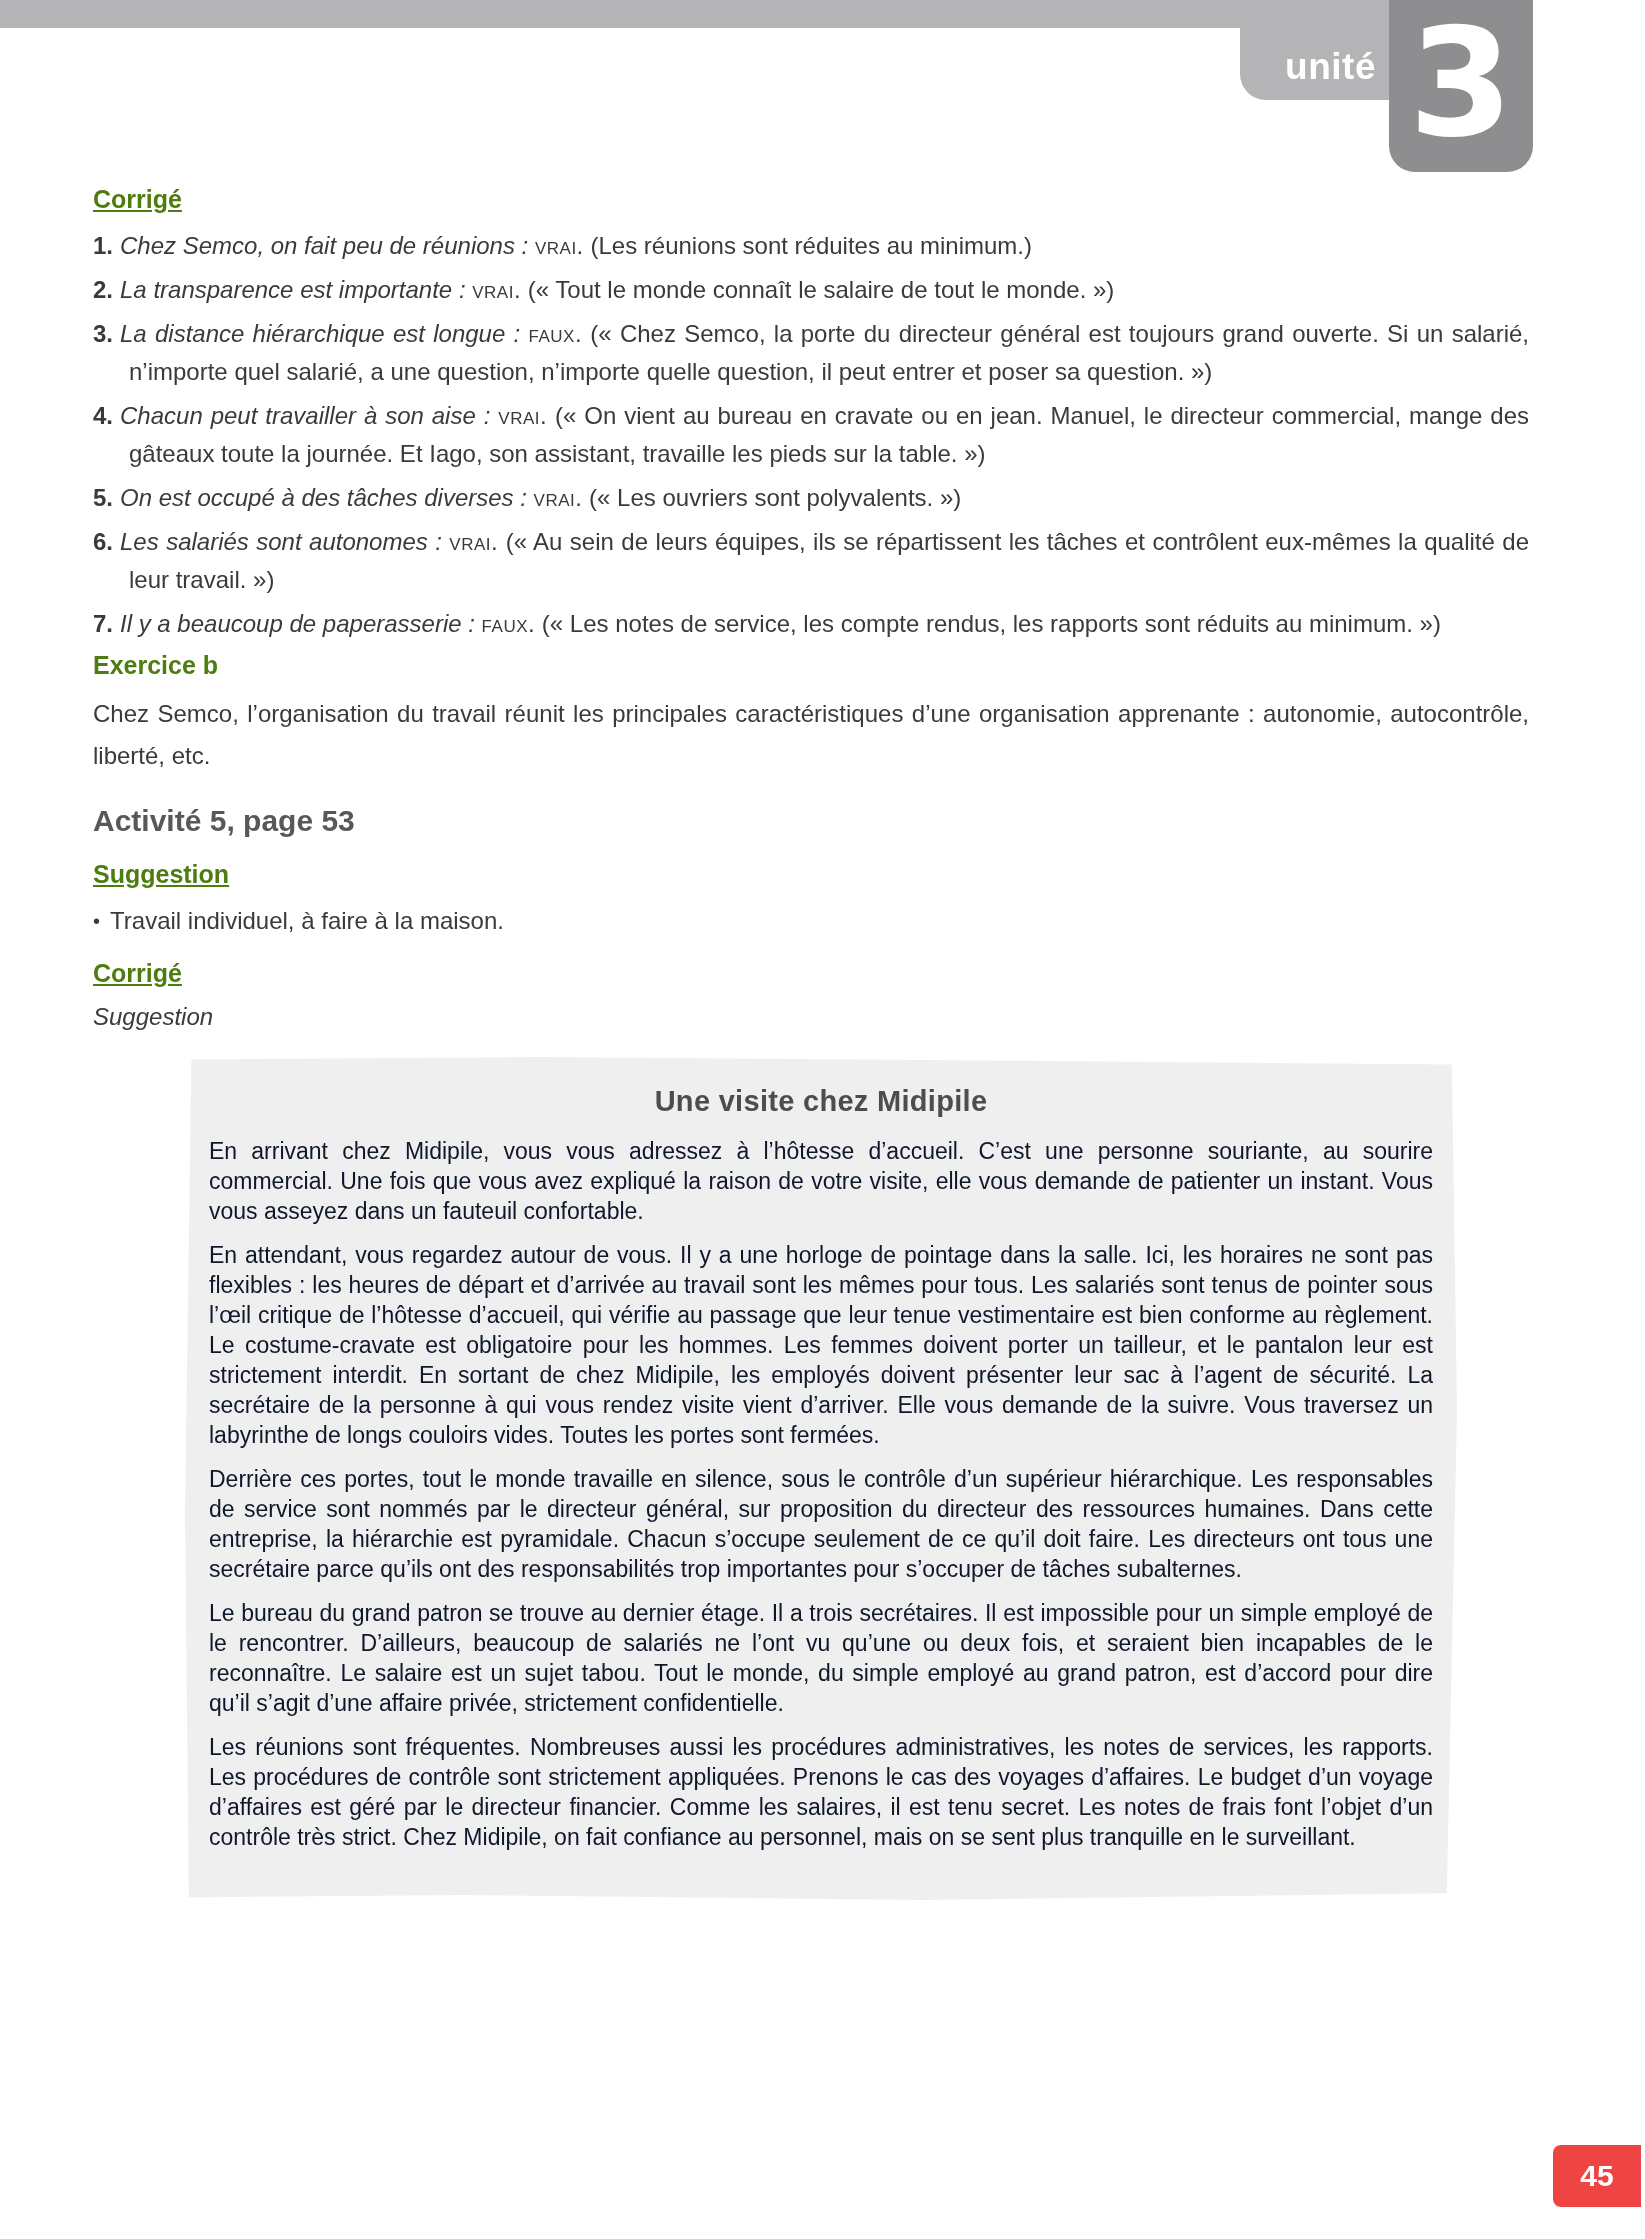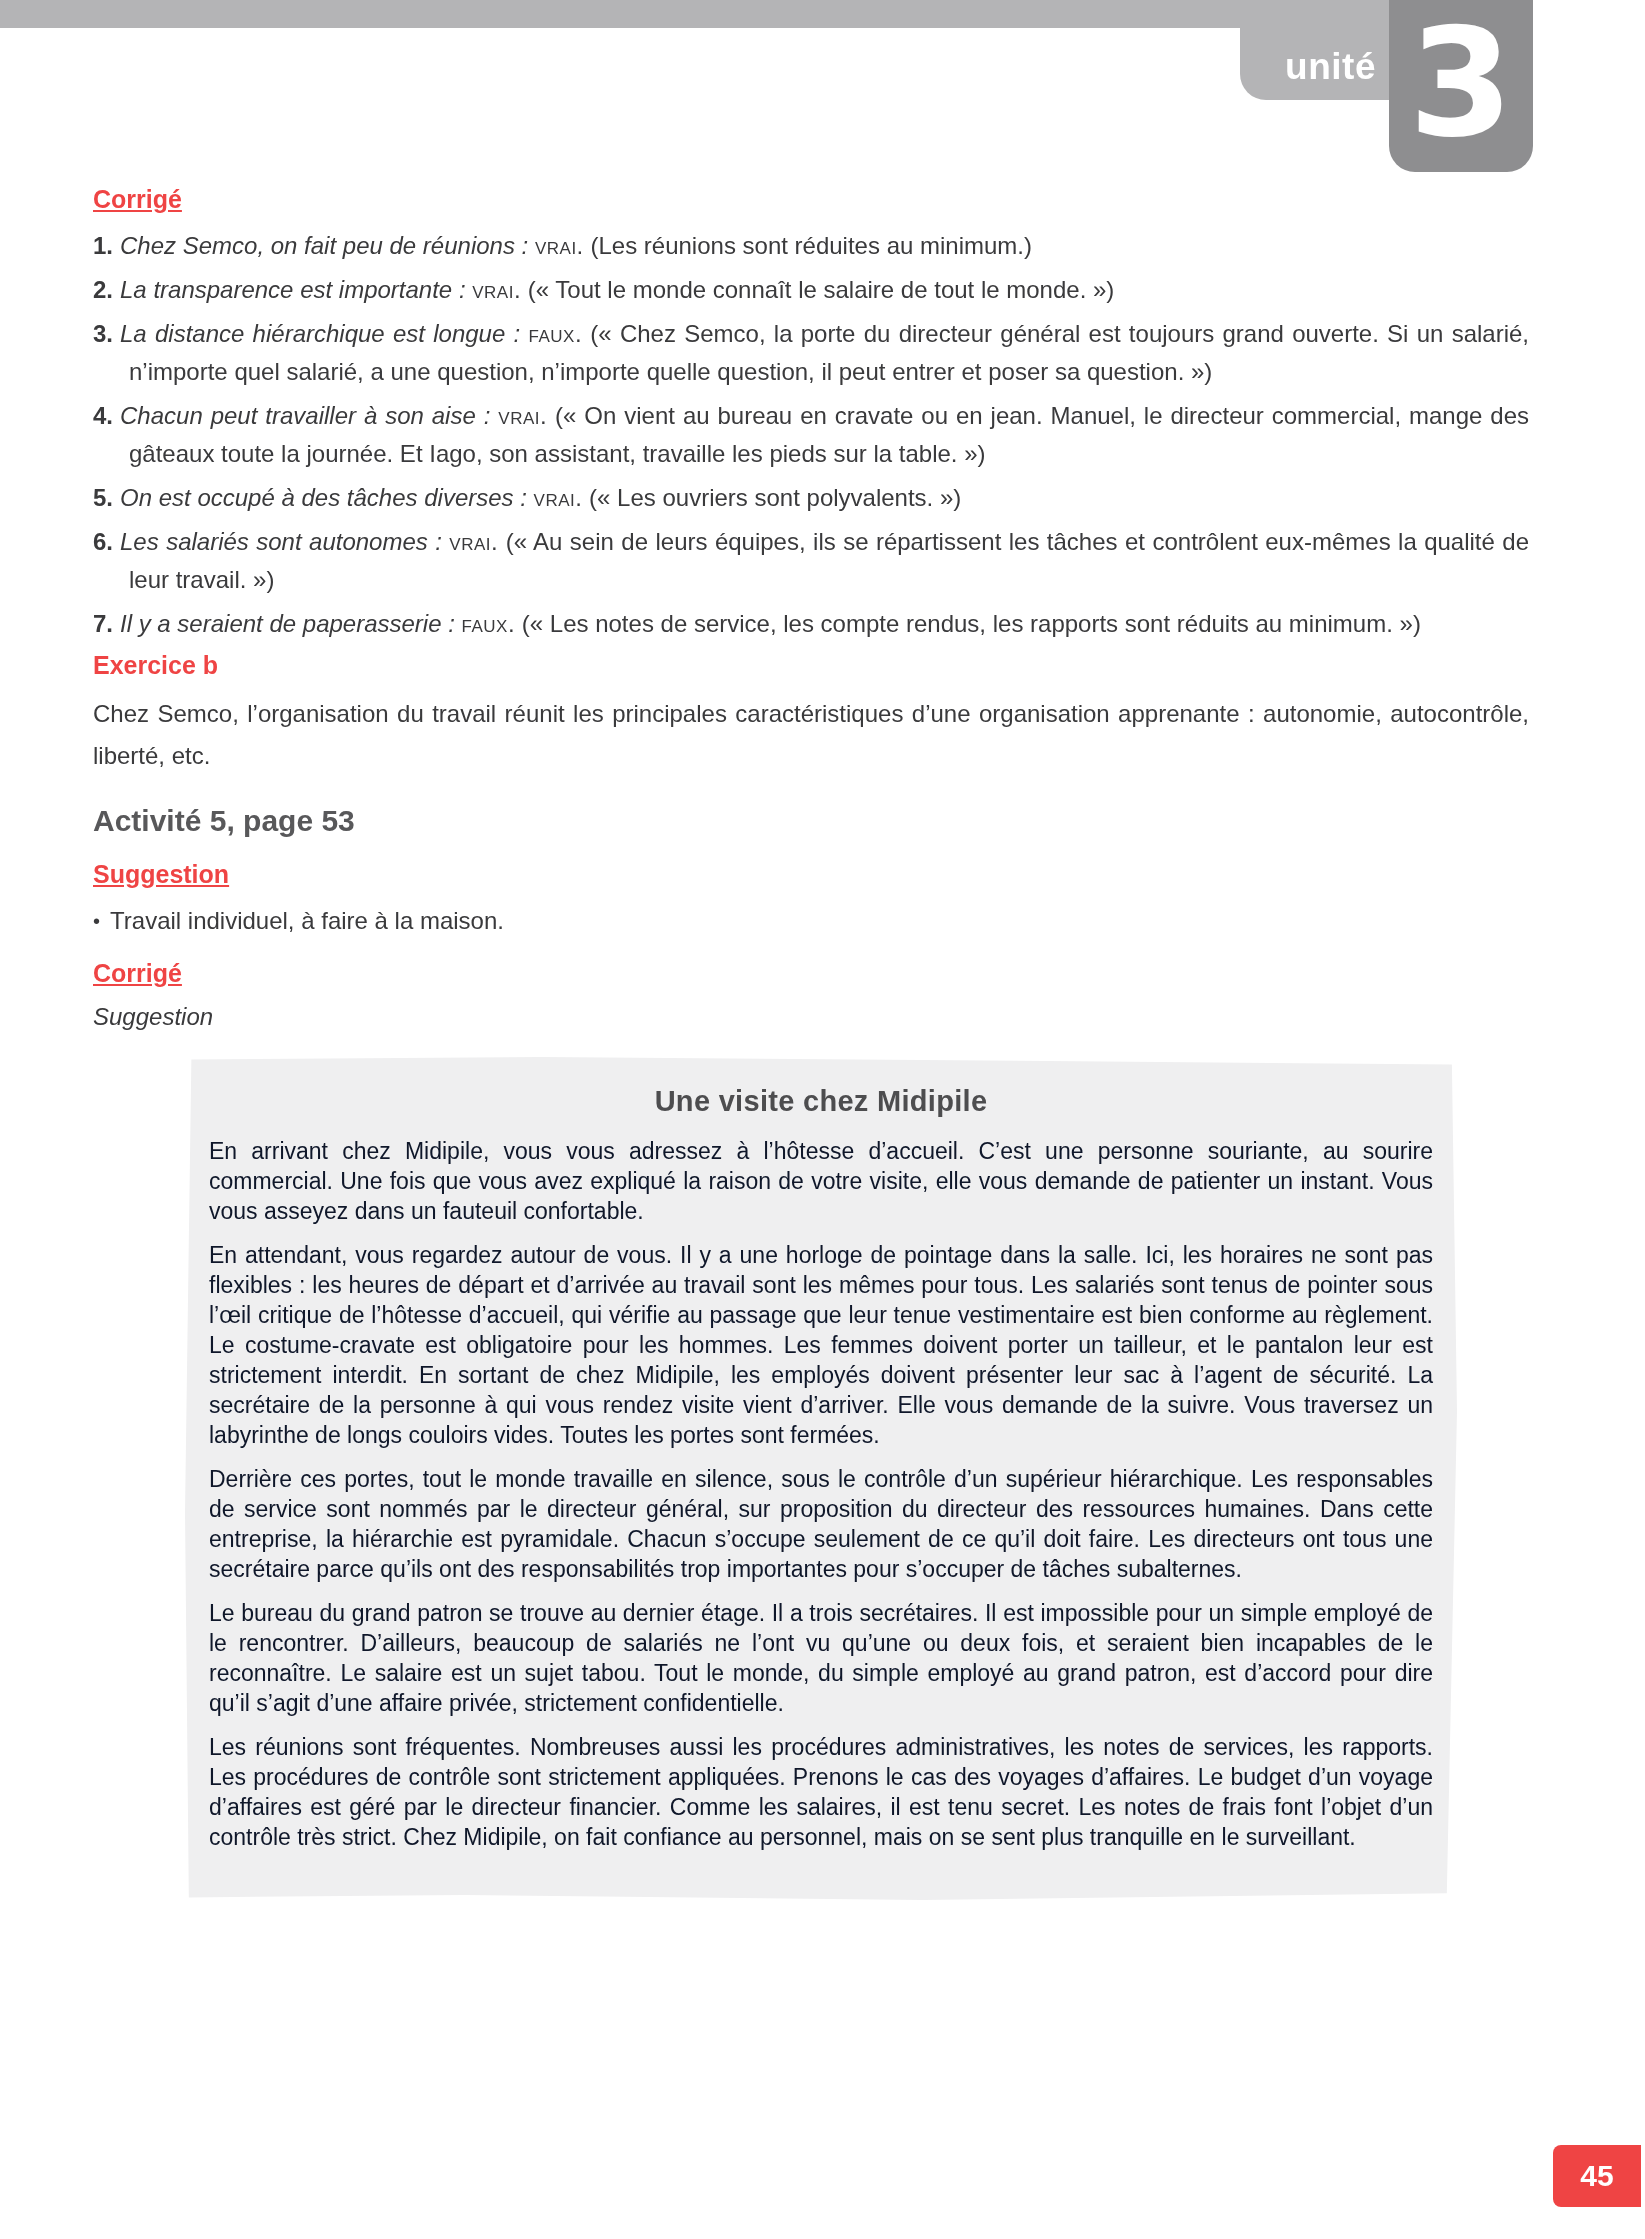--- a/index.html
+++ b/index.html
@@ -43,21 +43,21 @@
     font-size:150px; font-weight:bold; color:#ffffff;
     line-height:1; margin-top:-6px;
   }
 
   
   .content {
     position:absolute; top:0; left:0; right:0;
     padding:185px 112px 0 93px;
     font-size:24px;
   }
-  .h-small { font-size:25px; font-weight:bold; color:#ef4444; }
+  .h-small { font-size:25px; font-weight:bold; color:#4d7c0f; }
   .u { text-decoration:underline; }
   .mb12 { margin-bottom:13px; }
 
   .item {
     font-size:24px; line-height:38px;
     padding-left:36px; text-indent:-36px;
     margin-bottom:6px;
     text-align:justify;
   }
   .item .num { font-weight:bold; margin-right:7px; }
@@ -157,21 +157,21 @@
       <span class="expl">(« Les ouvriers sont polyvalents. »)</span>
     </div>
 
     <div class="item">
       <span class="num">6.</span><span class="stmt">Les salariés sont autonomes :</span>
       <span class="verdict">vrai.</span>
       <span class="expl">(« Au sein de leurs équipes, ils se répartissent les tâches et contrôlent eux-mêmes la qualité de leur travail. »)</span>
     </div>
 
     <div class="item">
-      <span class="num">7.</span><span class="stmt">Il y a seraient de paperasserie :</span>
+      <span class="num">7.</span><span class="stmt">Il y a beaucoup de paperasserie :</span>
       <span class="verdict">faux.</span>
       <span class="expl">(« Les notes de service, les compte rendus, les rapports sont réduits au minimum. »)</span>
     </div>
 
     <div class="h-small mb12" style="margin-top:8px;">Exercice b</div>
     <div class="para-b">Chez Semco, l’organisation du travail réunit les principales caractéristiques d’une organisation apprenante : autonomie, autocontrôle, liberté, etc.</div>
 
     <div class="activite-h">Activité 5, page 53</div>
     <div class="h-small u suggestion-h">Suggestion</div>
 

